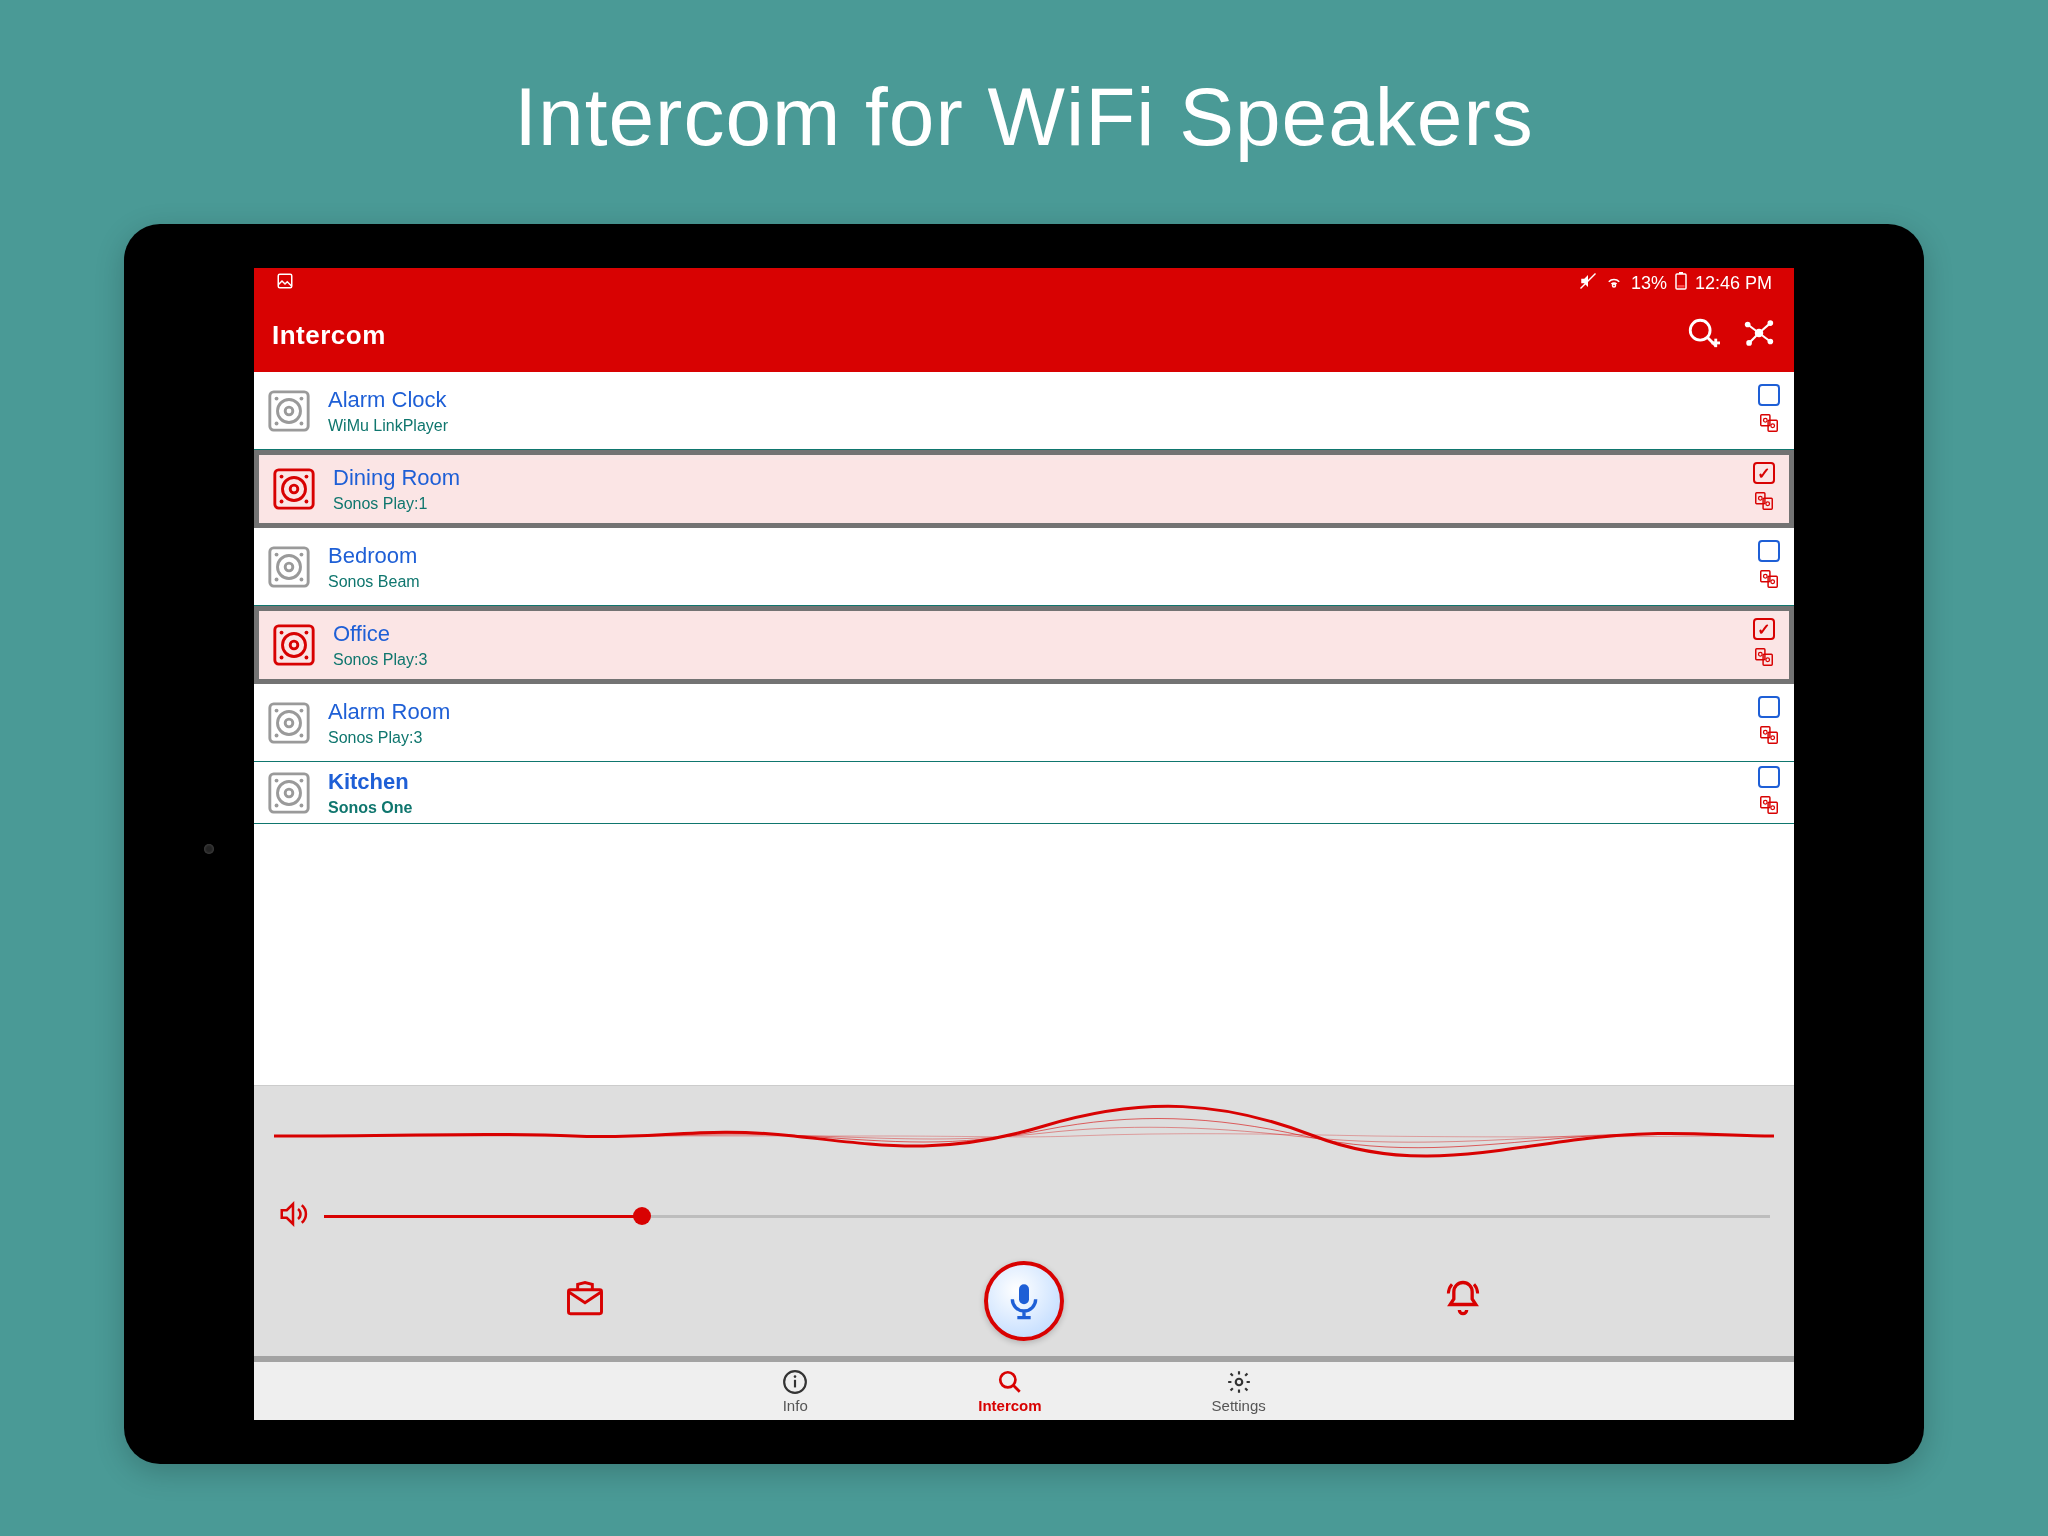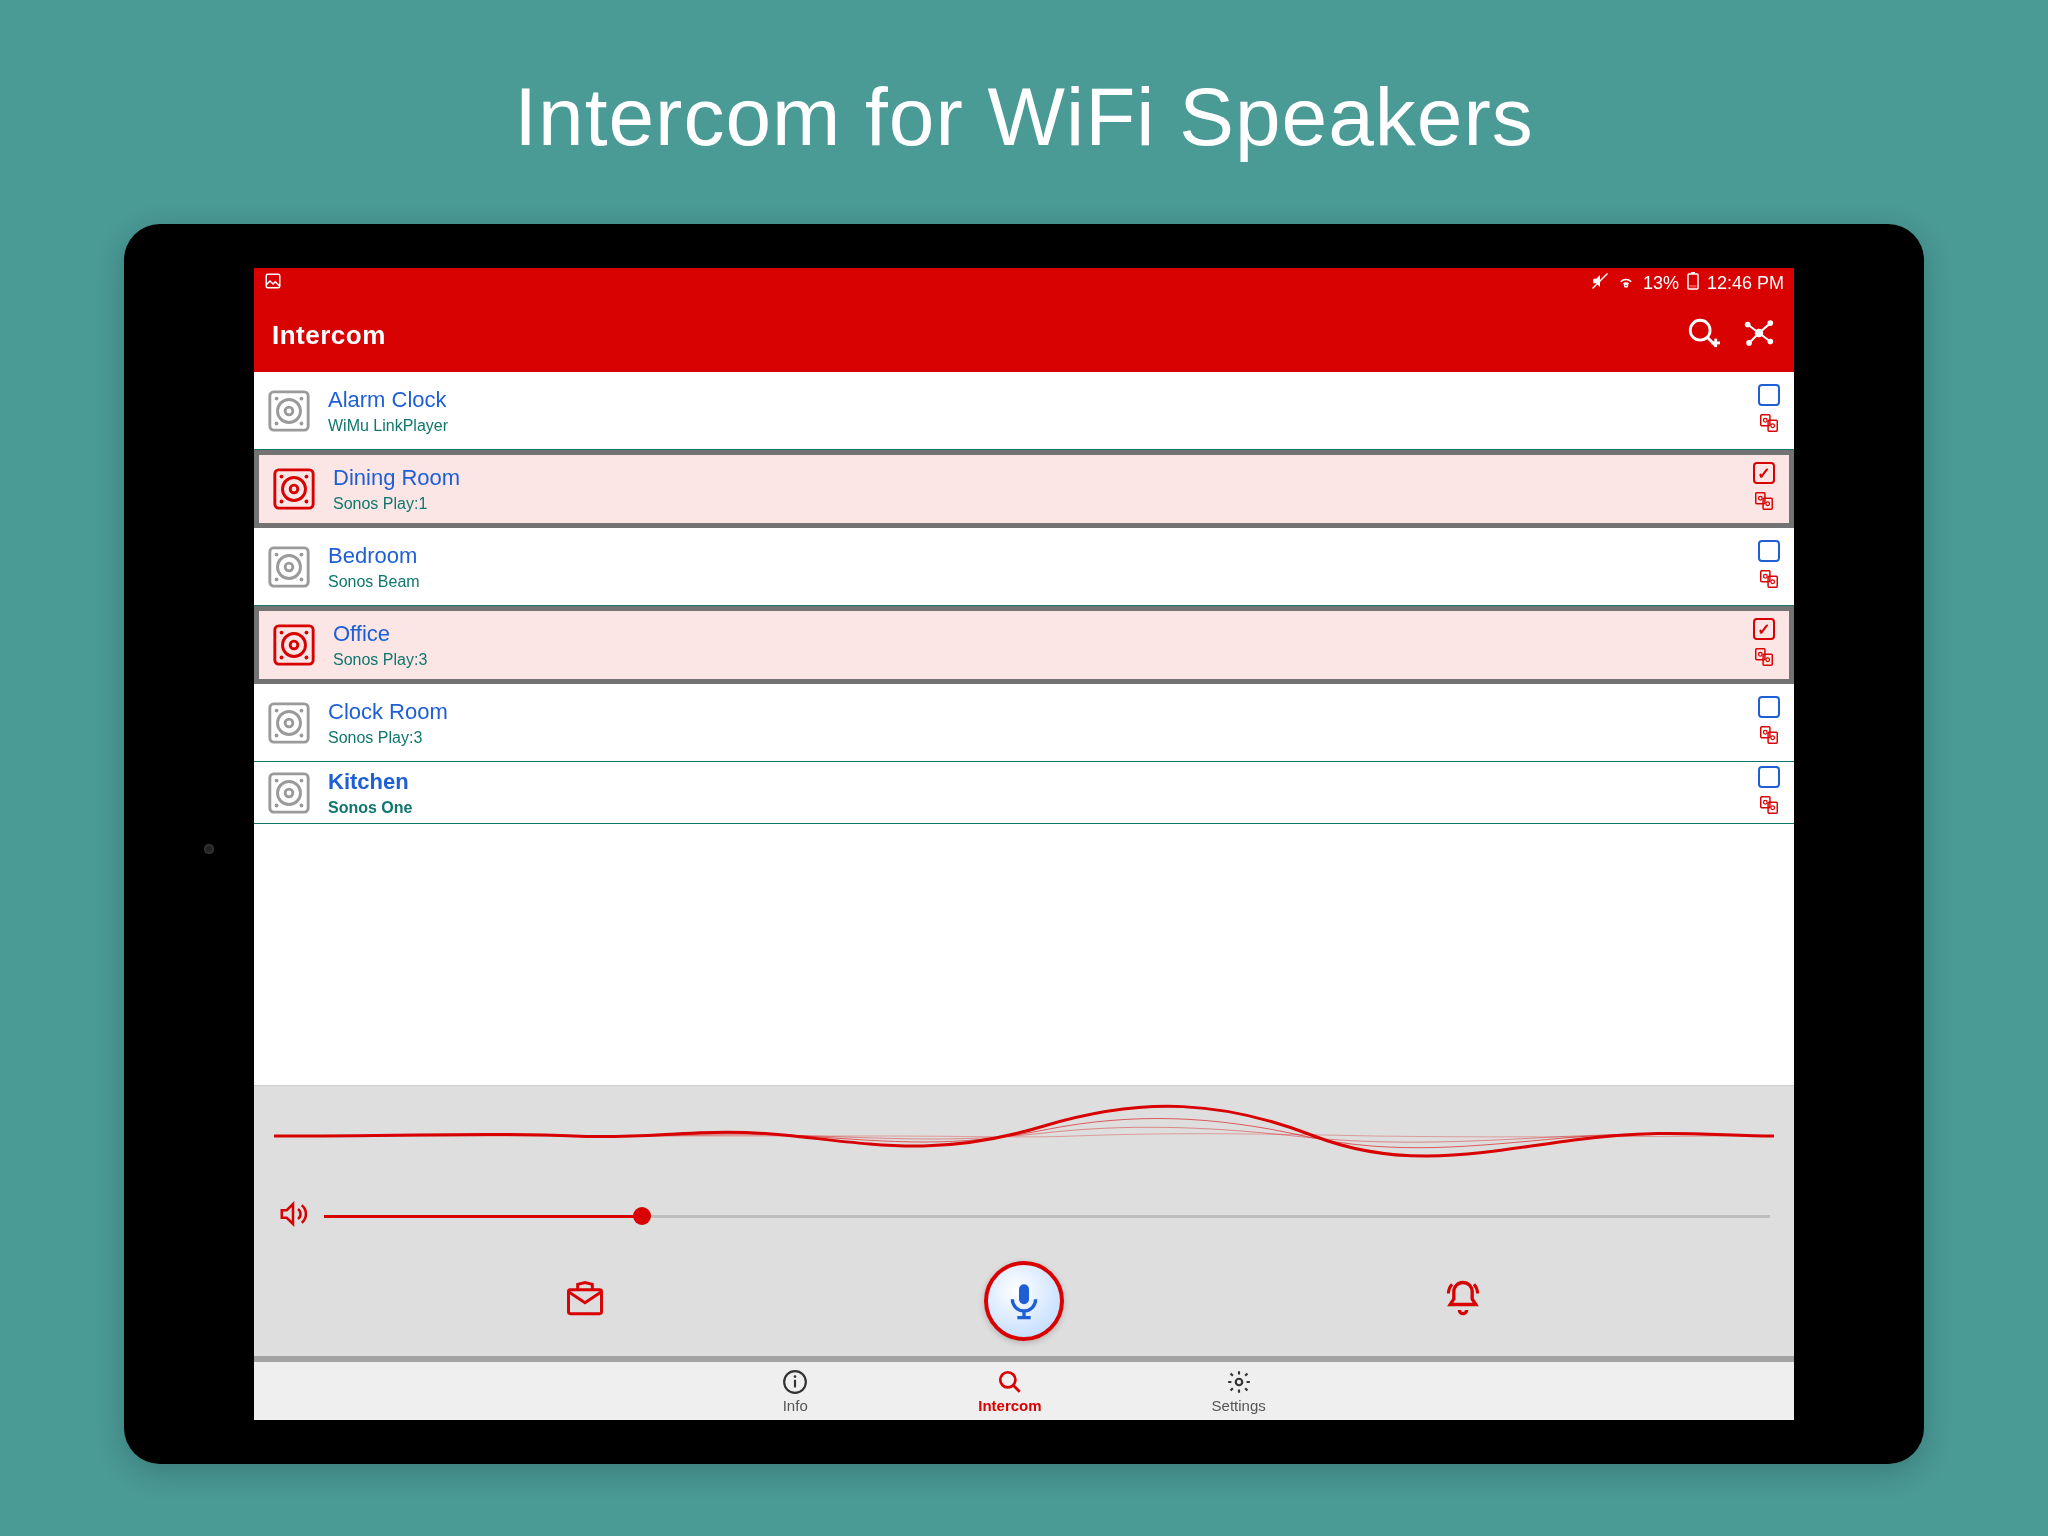--- a/index.html
+++ b/index.html
@@ -42,21 +42,21 @@
     display:flex; flex-direction:column;
     position:relative;
     overflow:hidden;
   }
   
   .status-bar {
     height: 30px;
     background:#d80202;
     color:#fff;
     display:flex; align-items:center; justify-content:space-between;
-    padding: 0 10px;
+    padding: 0 22px;
     font-size: 18px;
   }
   .status-left { display:flex; gap:6px; align-items:center;}
   .status-right { display:flex; gap:8px; align-items:center; font-weight:500;}
   
   .app-header {
     height: 74px;
     background:#d80202;
     color:#fff;
     display:flex; align-items:center; justify-content:space-between;
@@ -342,21 +342,21 @@
         <rect x="2" y="2" width="20" height="20" rx="2" fill="none" stroke="#9a9a9a" stroke-width="1.5"></rect>
         <circle cx="12" cy="12" r="6" fill="none" stroke="#9a9a9a" stroke-width="1.5"></circle>
         <circle cx="12" cy="12" r="2" fill="none" stroke="#9a9a9a" stroke-width="1.5"></circle>
         <circle cx="5.5" cy="5.5" r="1" fill="#9a9a9a"></circle>
               <circle cx="18.5" cy="5.5" r="1" fill="#9a9a9a"></circle>
         <circle cx="5.5" cy="18.5" r="1" fill="#9a9a9a"></circle>
               <circle cx="18.5" cy="18.5" r="1" fill="#9a9a9a"></circle>
       </svg>
     </div>
     <div class="speaker-info">
-      <div class="speaker-name">Clock Room</div>
+      <div class="speaker-name">Alarm Room</div>
       <div class="speaker-model">Sonos Play:3</div>
     </div>
     <div class="row-actions">
       <div class="checkbox "></div>
       <div class="group-icon">
         <svg viewBox="0 0 24 24">
                 <rect x="3" y="3" width="10" height="12" rx="1" fill="none" stroke="#d80202" stroke-width="1.6"></rect>
                 <rect x="11" y="9" width="10" height="12" rx="1" fill="none" stroke="#d80202" stroke-width="1.6"></rect>
                 <circle cx="8" cy="9" r="2" fill="none" stroke="#d80202" stroke-width="1.4"></circle>
                 <circle cx="16" cy="15" r="2" fill="none" stroke="#d80202" stroke-width="1.4"></circle>

